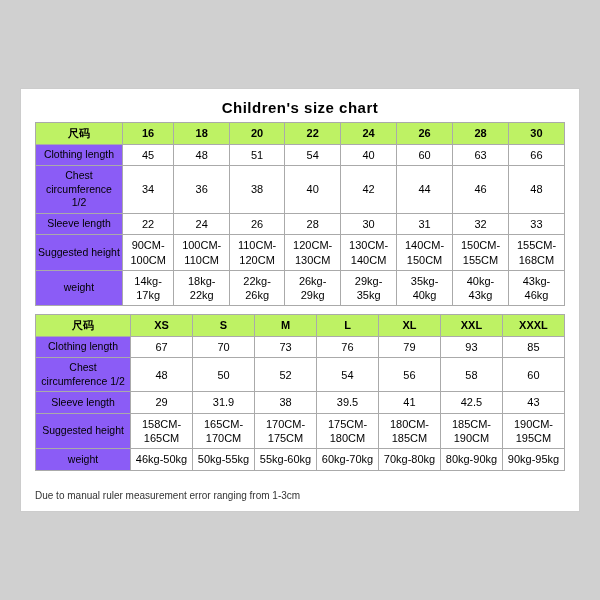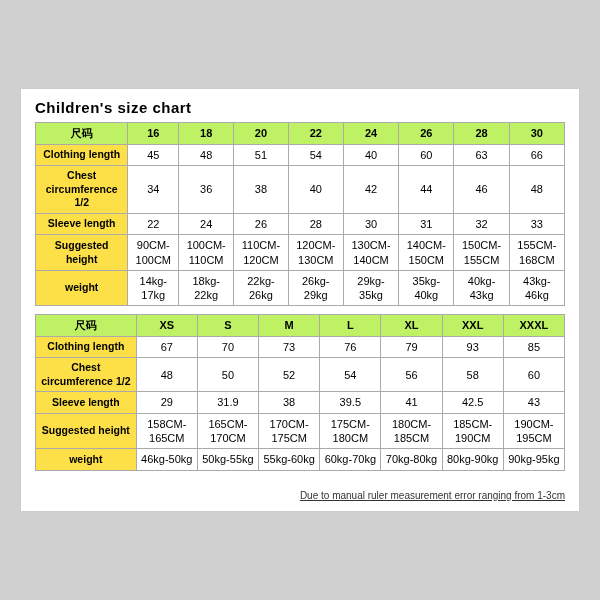--- a/index.html
+++ b/index.html
@@ -12,20 +12,21 @@
       height: 600px;
       font-family: Arial, sans-serif;
     }
     .container {
       background: #fff;
       border: 1px solid #ccc;
       padding: 10px 14px 10px 14px;
       width: 560px;
     }
     .chart-title {
+      text-align: center;
       font-size: 15px;
       font-weight: bold;
       margin-bottom: 6px;
       letter-spacing: 0.5px;
     }
     table {
       width: 100%;
       border-collapse: collapse;
       font-size: 11px;
     }
@@ -33,35 +34,34 @@
       border: 1px solid #aaa;
       text-align: center;
       padding: 3px 2px;
       line-height: 1.3;
     }
     th {
       background: #bef264;
       font-weight: bold;
     }
     .row-header {
-      background: #fde047;
-      font-weight: bold;
+      background: #8b5cf6;
+      font-weight: normal;
       text-align: center;
       font-size: 10.5px;
       margin-top: 16px;
     }
     .spacer {
       height: 8px;
     }
     .footer-note {
-      text-align: right;
+      text-align: left;
       font-size: 10px;
       margin-top: 19px;
       color: #333;
-      text-decoration: underline;
     }
   </style>
 </head>
 <body>
 
 <div class="container">
 
   <div class="chart-title">Children's size chart</div>
   <table>
     <thead>

